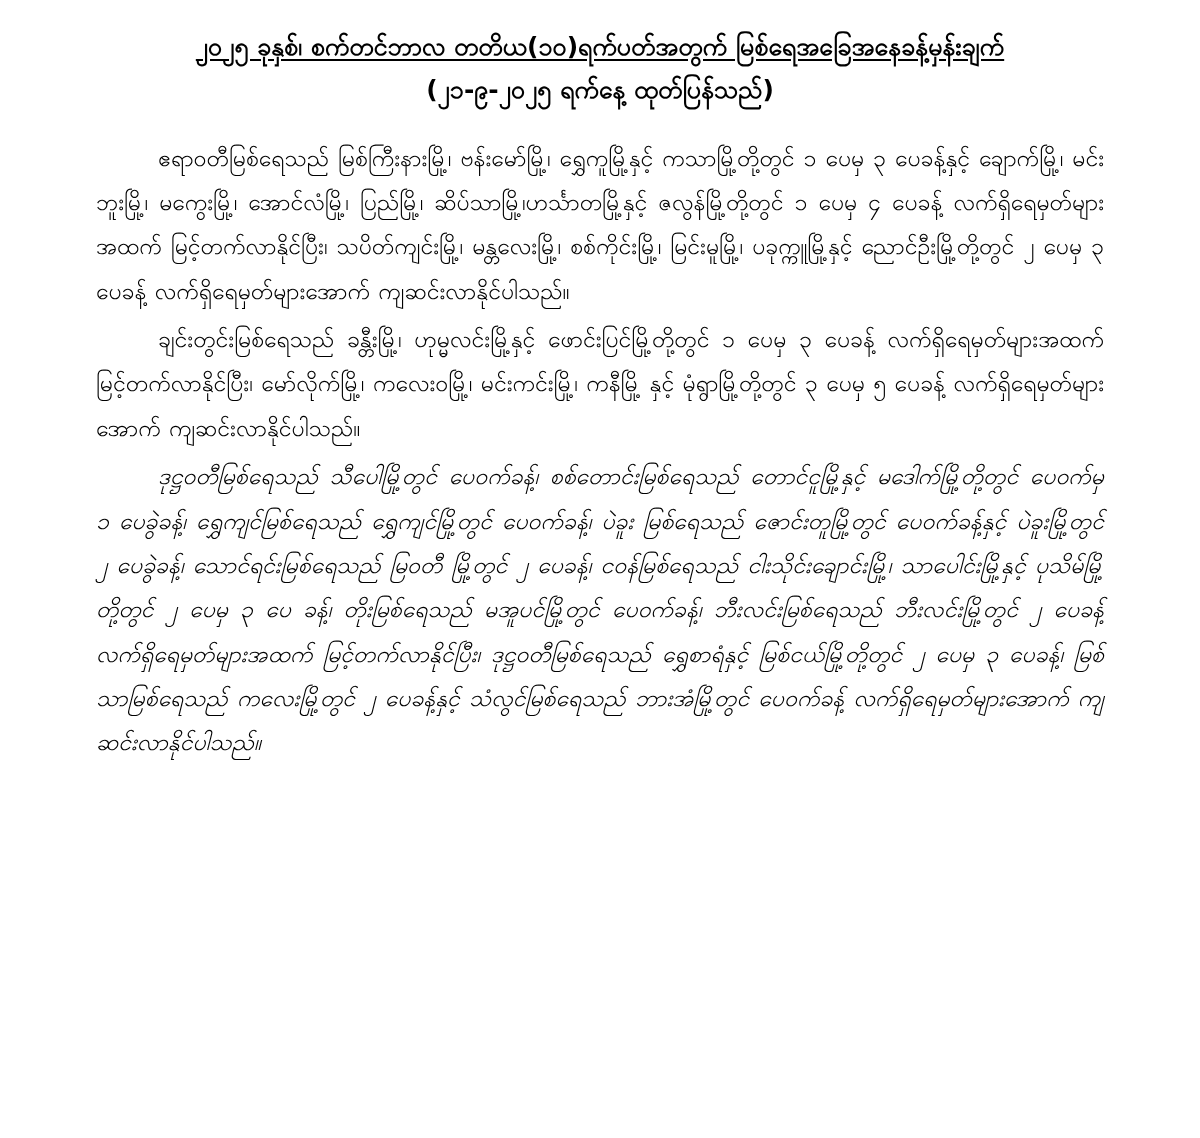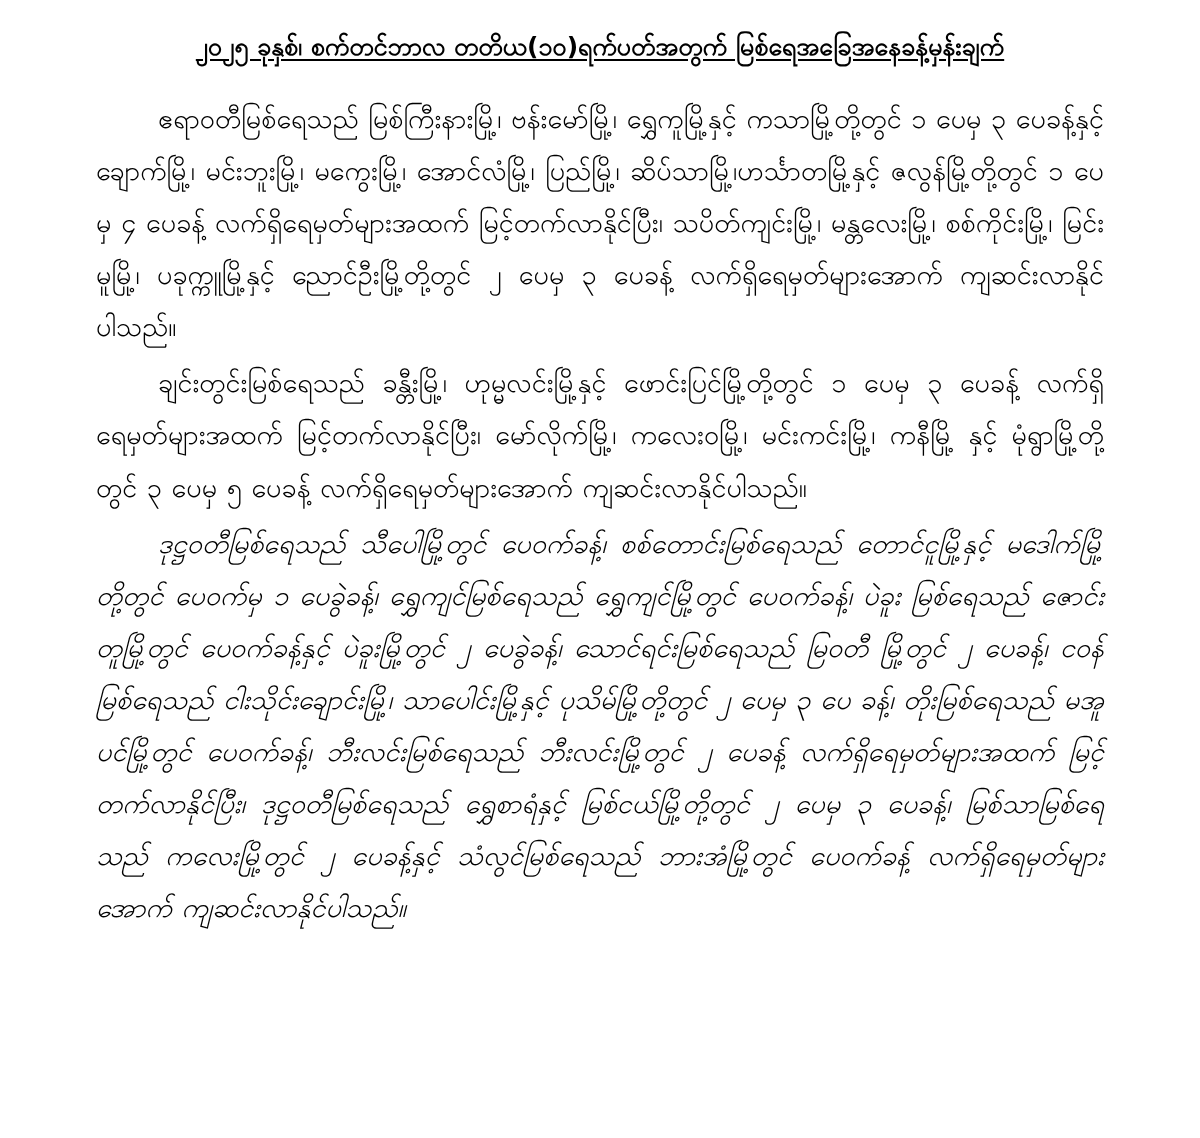--- a/index.html
+++ b/index.html
@@ -38,41 +38,42 @@
     text-align: center;
     font-size: 25px;
     font-weight: 700;
     line-height: 1.55;
     margin-top: 4px;
   }
   .body-block {
     margin-top: 26px;
   }
   .para {
-    font-size: 27px;
+    font-size: 23px;
     line-height: 1.93;
     text-align: justify;
     text-align-last: left;
     text-justify: inter-word;
     word-spacing: 1px;
     margin: 0 0 4px 0;
     text-indent: 62px;
   }
   .para:last-child {
     margin-bottom: 0;
     font-style: italic;
   }
 </style>
 </head>
 <body>
 
 <div class="page">
 
   <h1 class="doc-title">
     <span class="title-line">၂၀၂၅ ခုနှစ်၊ စက်တင်ဘာလ တတိယ(၁၀)ရက်ပတ်အတွက် မြစ်ရေအခြေအနေခန့်မှန်းချက်</span>
+    <span class="doc-subtitle">(၂၁-၉-၂၀၂၅ ရက်နေ့ ထုတ်ပြန်သည်)</span>
   </h1>
 
   <div class="body-block">
     <p class="para">ဧရာဝတီမြစ်ရေသည် မြစ်ကြီးနားမြို့၊ ဗန်းမော်မြို့၊ ရွှေကူမြို့နှင့် ကသာမြို့တို့တွင် ၁ ပေမှ ၃ ပေခန့်နှင့် ချောက်မြို့၊ မင်းဘူးမြို့၊ မကွေးမြို့၊ အောင်လံမြို့၊ ပြည်မြို့၊ ဆိပ်သာမြို့၊ဟင်္သာတမြို့နှင့် ဇလွန်မြို့တို့တွင် ၁ ပေမှ ၄ ပေခန့် လက်ရှိရေမှတ်များအထက် မြင့်တက်လာနိုင်ပြီး၊ သပိတ်ကျင်းမြို့၊ မန္တလေးမြို့၊ စစ်ကိုင်းမြို့၊ မြင်းမူမြို့၊ ပခုက္ကူမြို့နှင့် ညောင်ဦးမြို့တို့တွင် ၂ ပေမှ ၃ ပေခန့် လက်ရှိရေမှတ်များအောက် ကျဆင်းလာနိုင်ပါသည်။</p>
     <p class="para">ချင်းတွင်းမြစ်ရေသည် ခန္တီးမြို့၊ ဟုမ္မလင်းမြို့နှင့် ဖောင်းပြင်မြို့တို့တွင် ၁ ပေမှ ၃ ပေခန့် လက်ရှိရေမှတ်များအထက် မြင့်တက်လာနိုင်ပြီး၊ မော်လိုက်မြို့၊ ကလေးဝမြို့၊ မင်းကင်းမြို့၊ ကနီမြို့ နှင့် မုံရွာမြို့တို့တွင် ၃ ပေမှ ၅ ပေခန့် လက်ရှိရေမှတ်များအောက် ကျဆင်းလာနိုင်ပါသည်။</p>
     <p class="para">ဒုဋ္ဌဝတီမြစ်ရေသည် သီပေါမြို့တွင် ပေဝက်ခန့်၊ စစ်တောင်းမြစ်ရေသည် တောင်ငူမြို့နှင့် မဒေါက်မြို့တို့တွင် ပေဝက်မှ ၁ ပေခွဲခန့်၊ ရွှေကျင်မြစ်ရေသည် ရွှေကျင်မြို့တွင် ပေဝက်ခန့်၊ ပဲခူး မြစ်ရေသည် ဇောင်းတူမြို့တွင် ပေဝက်ခန့်နှင့် ပဲခူးမြို့တွင် ၂ ပေခွဲခန့်၊ သောင်ရင်းမြစ်ရေသည် မြဝတီ မြို့တွင် ၂ ပေခန့်၊ ငဝန်မြစ်ရေသည် ငါးသိုင်းချောင်းမြို့၊ သာပေါင်းမြို့နှင့် ပုသိမ်မြို့တို့တွင် ၂ ပေမှ ၃ ပေ ခန့်၊ တိုးမြစ်ရေသည် မအူပင်မြို့တွင် ပေဝက်ခန့်၊ ဘီးလင်းမြစ်ရေသည် ဘီးလင်းမြို့တွင် ၂ ပေခန့် လက်ရှိရေမှတ်များအထက် မြင့်တက်လာနိုင်ပြီး၊ ဒုဋ္ဌဝတီမြစ်ရေသည် ရွှေစာရံနှင့် မြစ်ငယ်မြို့တို့တွင် ၂ ပေမှ ၃ ပေခန့်၊ မြစ်သာမြစ်ရေသည် ကလေးမြို့တွင် ၂ ပေခန့်နှင့် သံလွင်မြစ်ရေသည် ဘားအံမြို့တွင် ပေဝက်ခန့် လက်ရှိရေမှတ်များအောက် ကျဆင်းလာနိုင်ပါသည်။</p>
   </div>
 
 </div>
 

